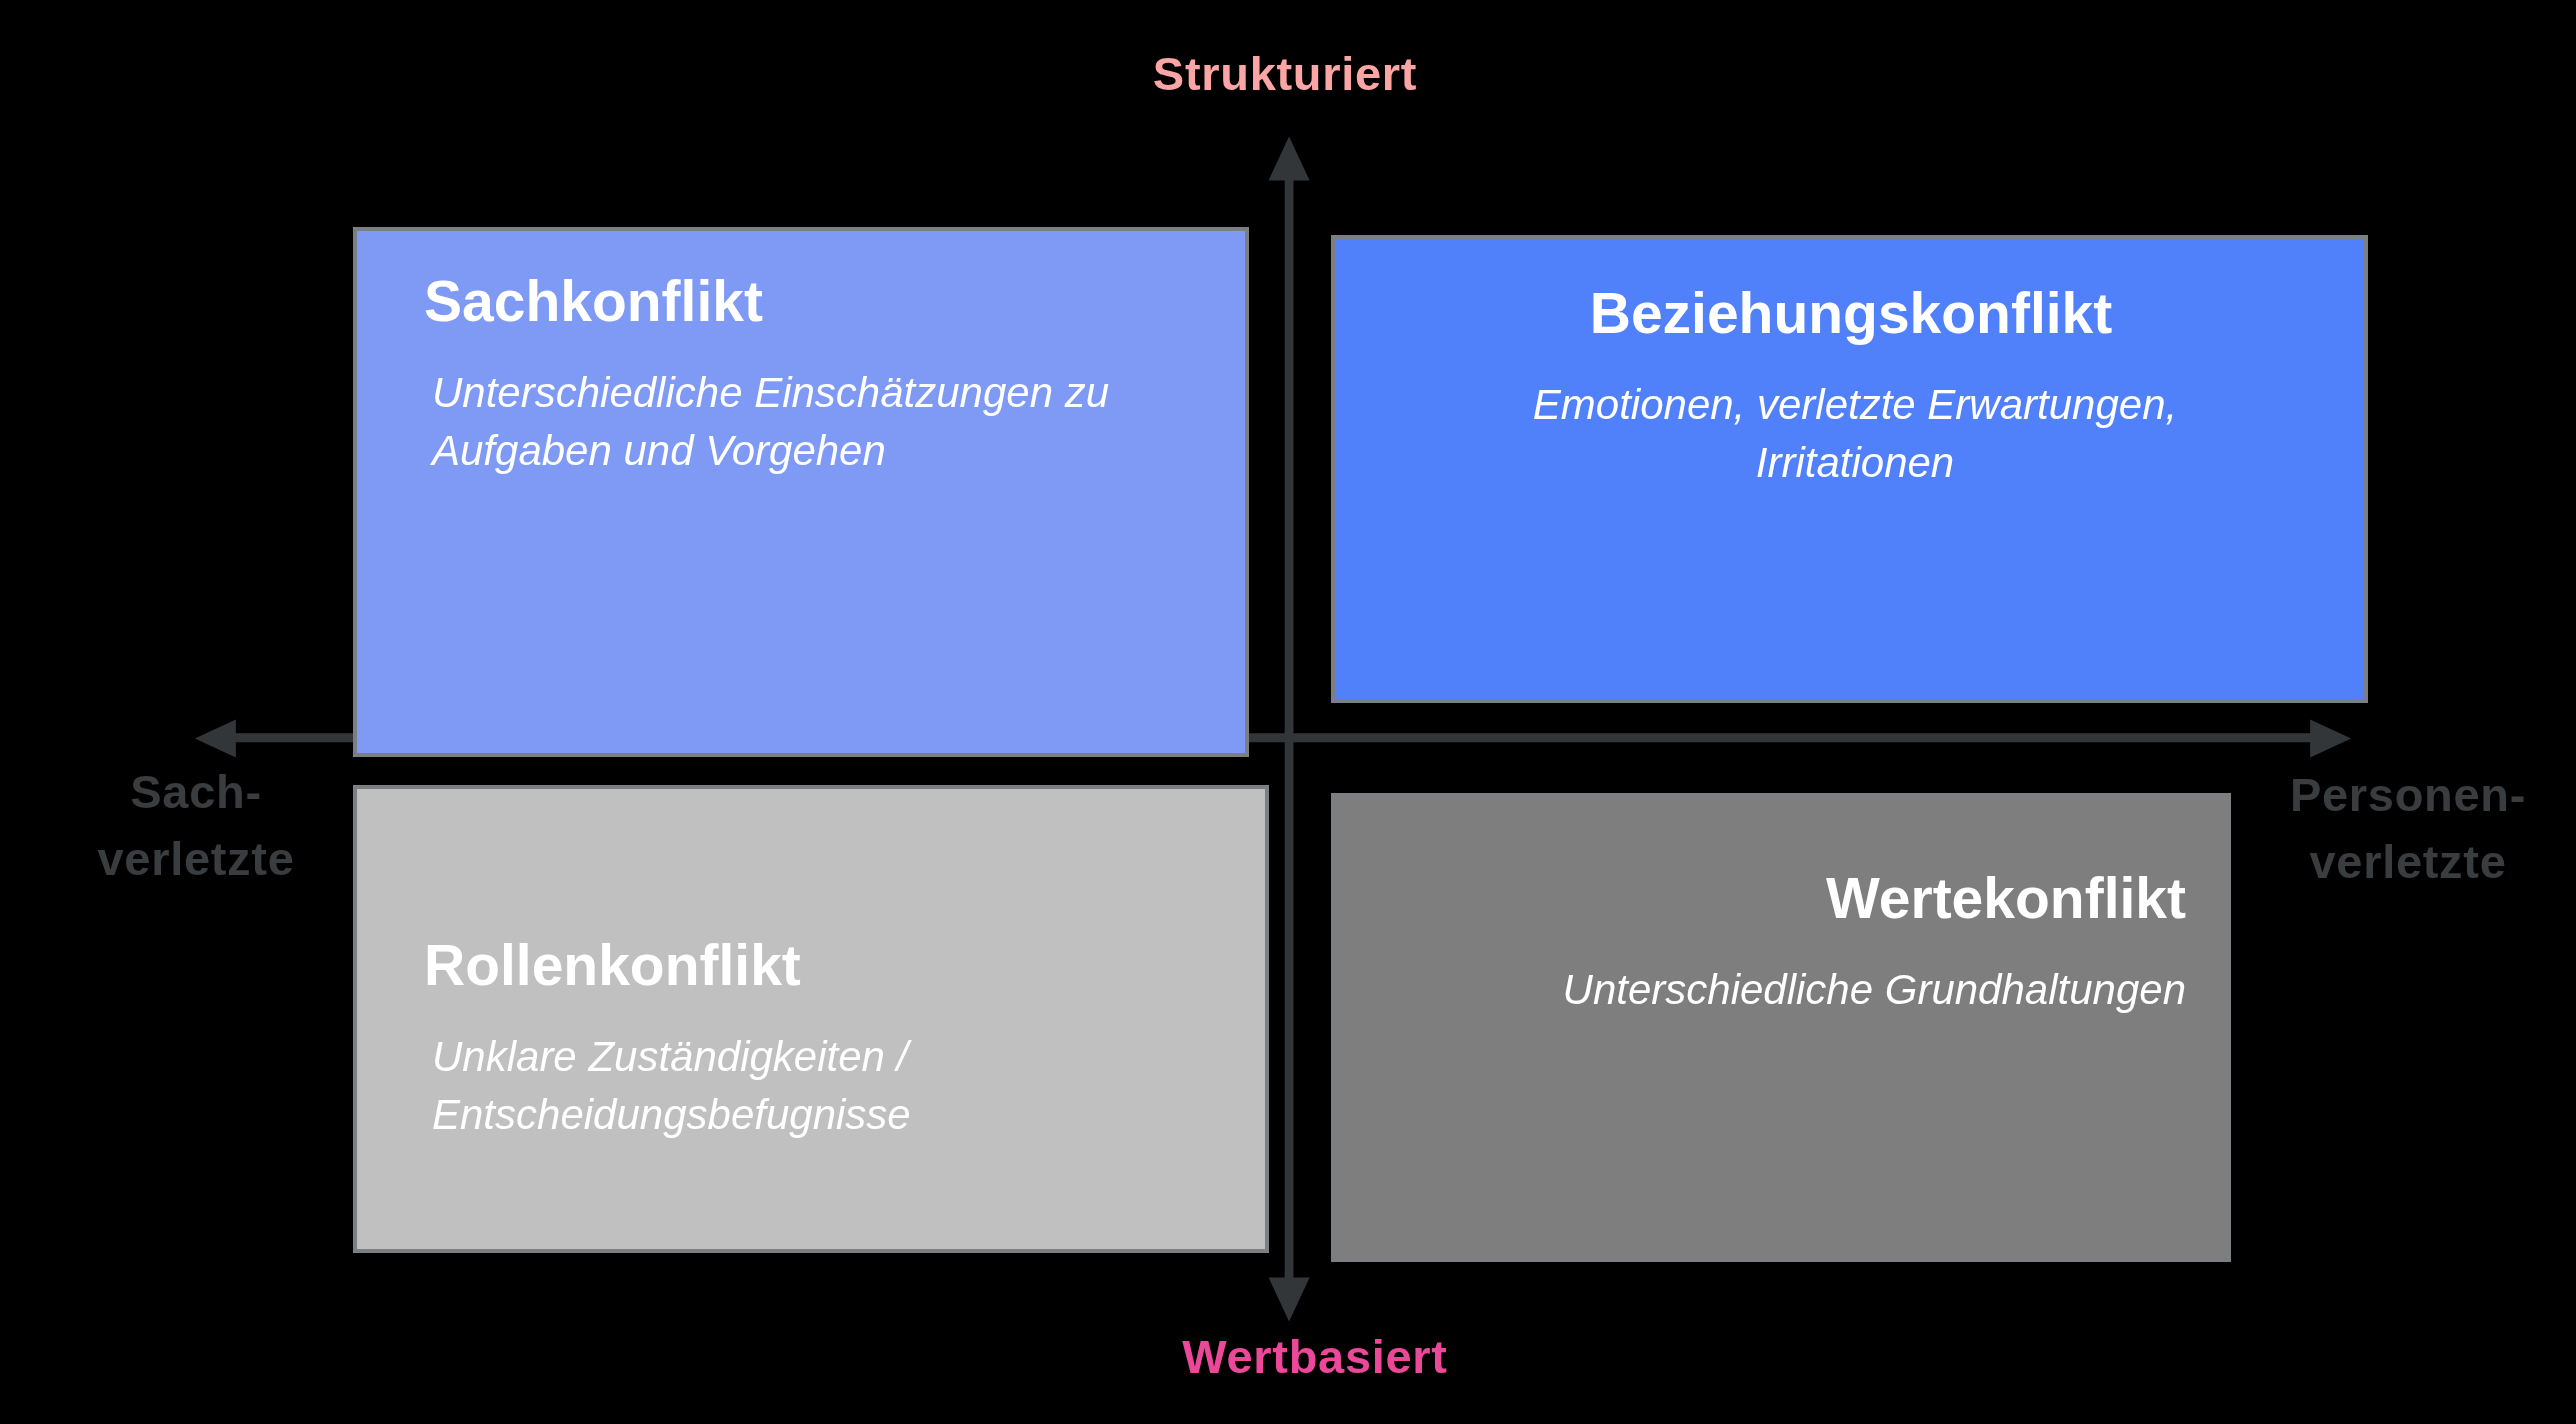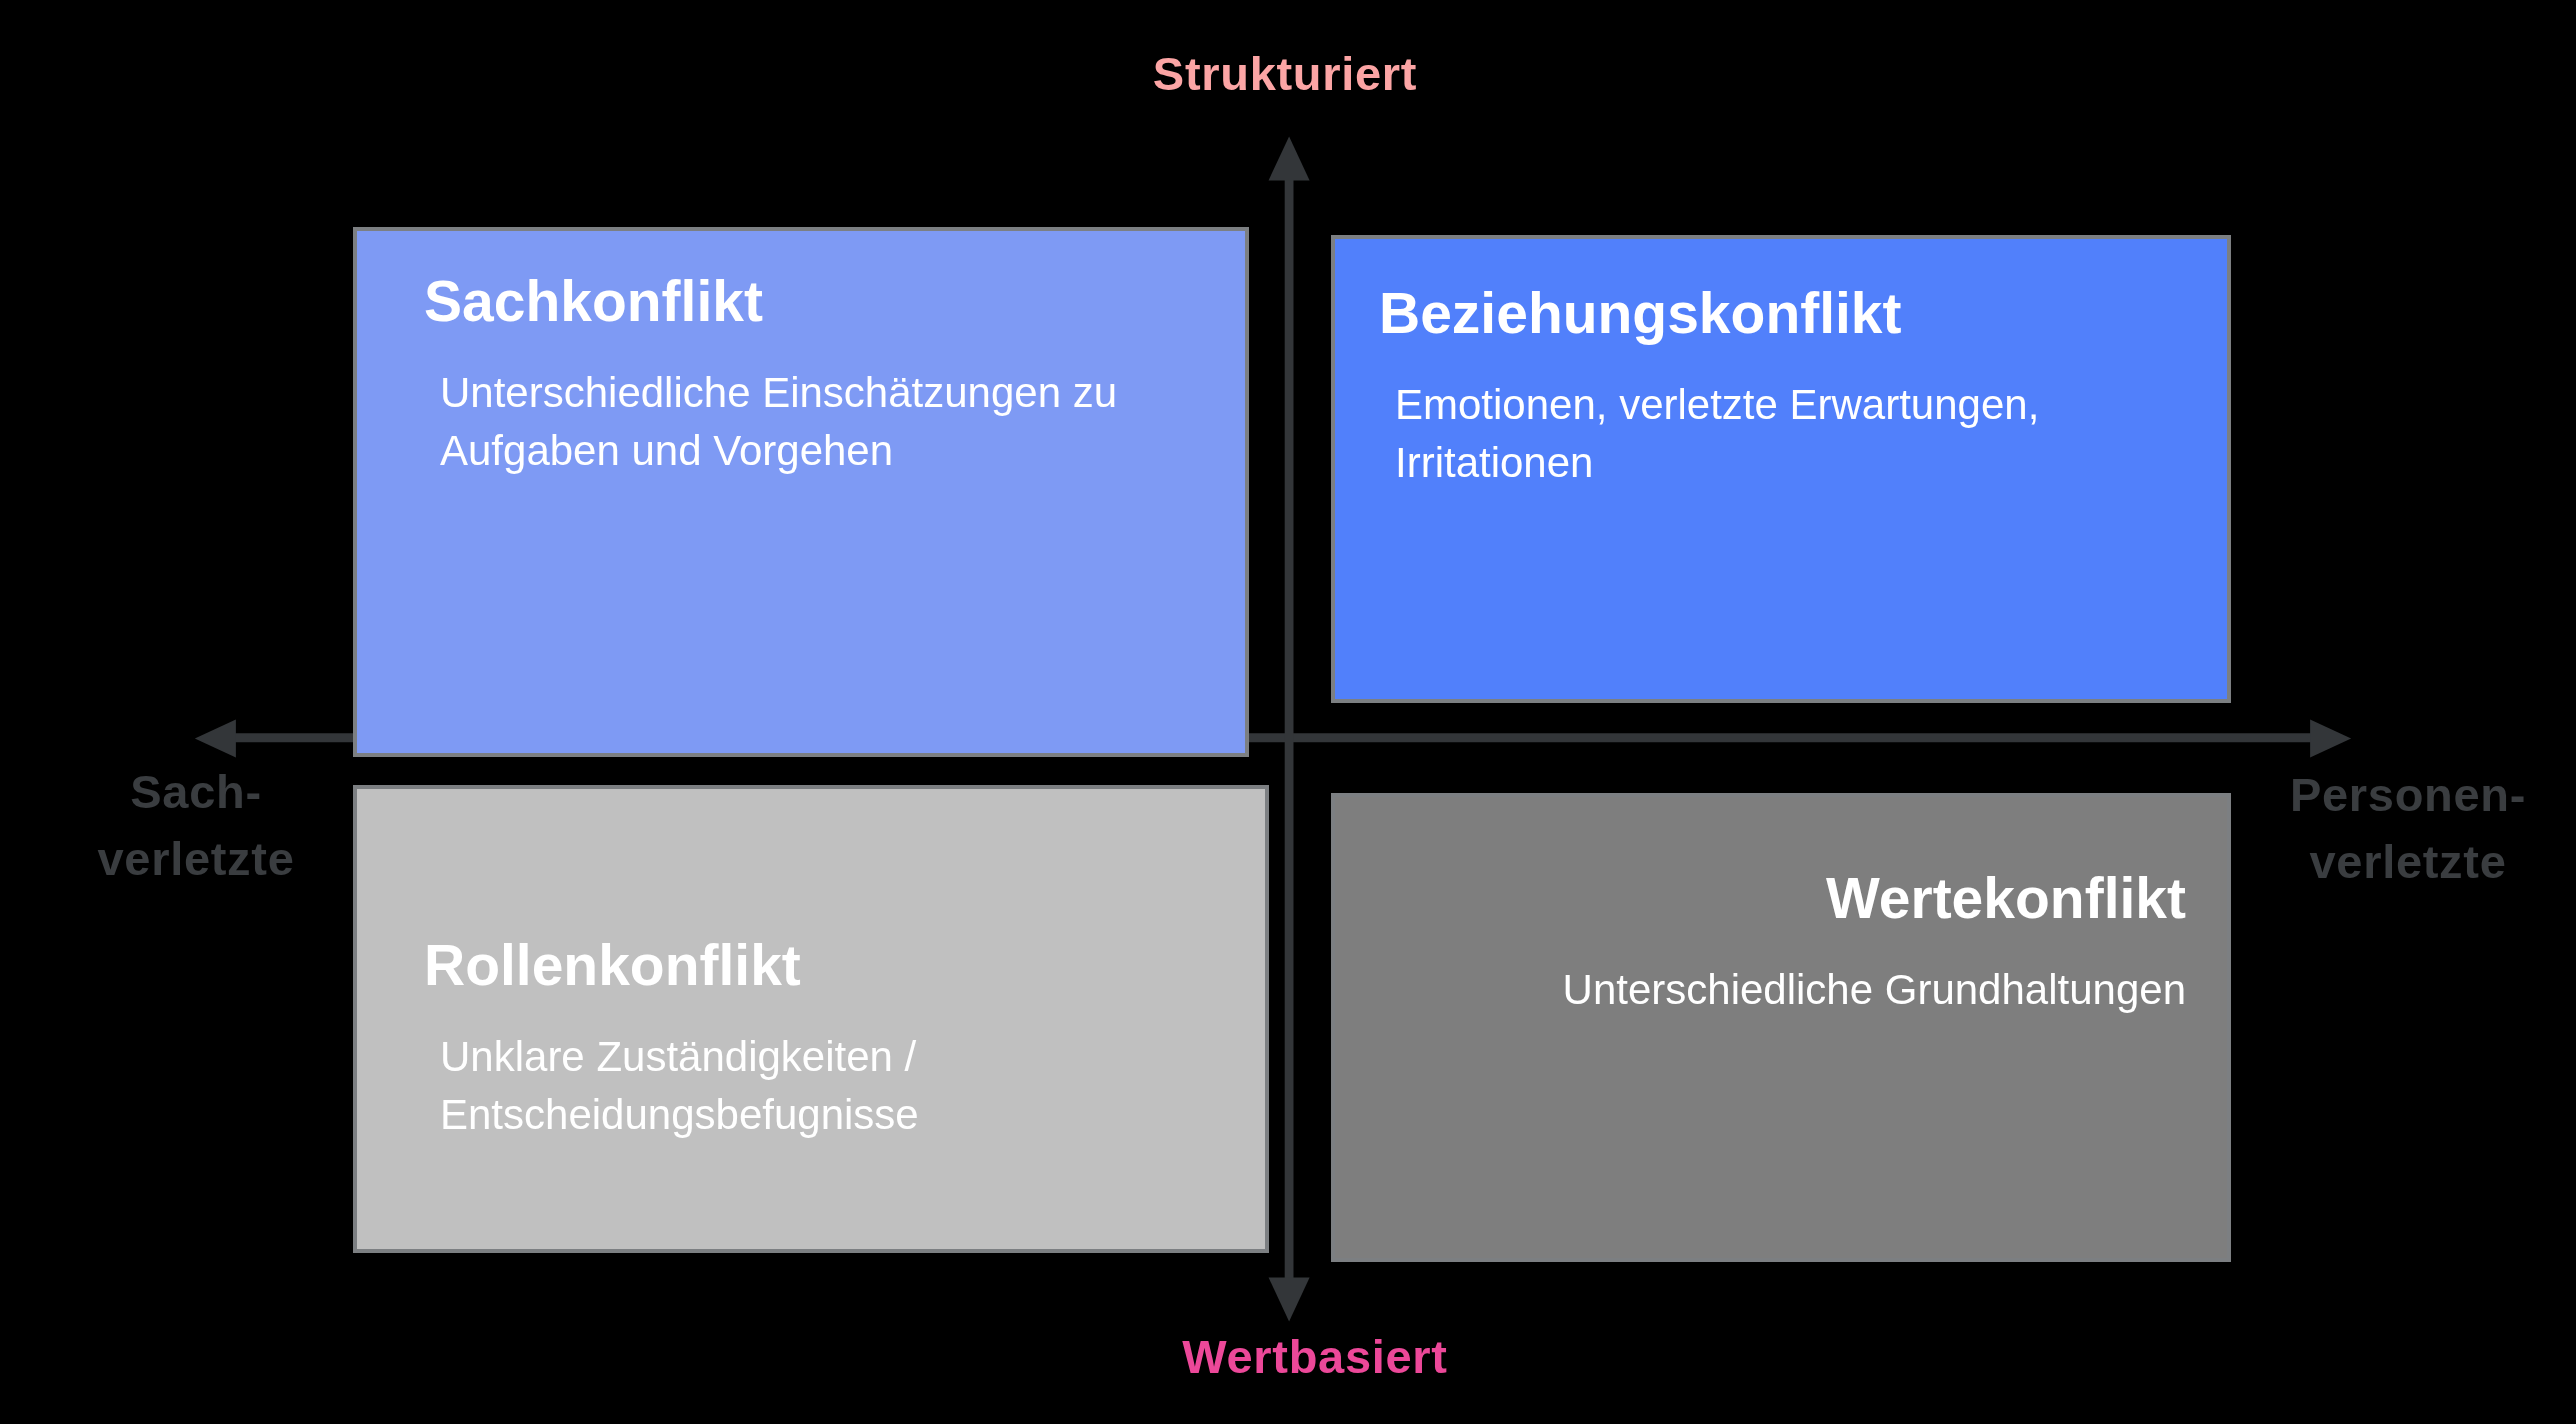--- a/index.html
+++ b/index.html
@@ -48,29 +48,30 @@
     color: #ffffff;
   }
   .quad .q-title {
     margin: 0;
     font-size: 57px;
     font-weight: 700;
     line-height: 1.15;
     color: #ffffff;
   }
   .quad .q-desc {
-    margin: 29px 0 0 16px;
+    margin: 29px 0 0 8px;
     font-size: 42px;
+    font-style: italic;
     font-weight: 400;
     line-height: 1.38;
     white-space: pre-line;
     color: #ffffff;
   }
   .q-tl { left: 353px;  top: 227px;  width: 896px; height: 530px; padding: 38px 44px 0 67px;  text-align: left;  }
-  .q-tr { left: 1331px; top: 235px;  width: 900px; height: 468px; padding: 42px 41px 0 44px;  text-align: left; }
+  .q-tr { left: 1331px; top: 235px;  width: 1037px; height: 468px; padding: 42px 41px 0 44px;  text-align: center; }
   .q-bl { left: 353px;  top: 785px; width: 916px; height: 468px; padding: 144px 44px 0 67px; text-align: left;  }
   .q-br { left: 1331px; top: 793px; width: 900px; height: 469px; padding: 69px 41px 0 44px; text-align: right; }
 </style>
 </head>
 <body style="background: rgb(0, 0, 0);">
 
 <div class="stage">
 
   <svg class="axes" viewBox="0 0 3517 1945" aria-hidden="true">
 

